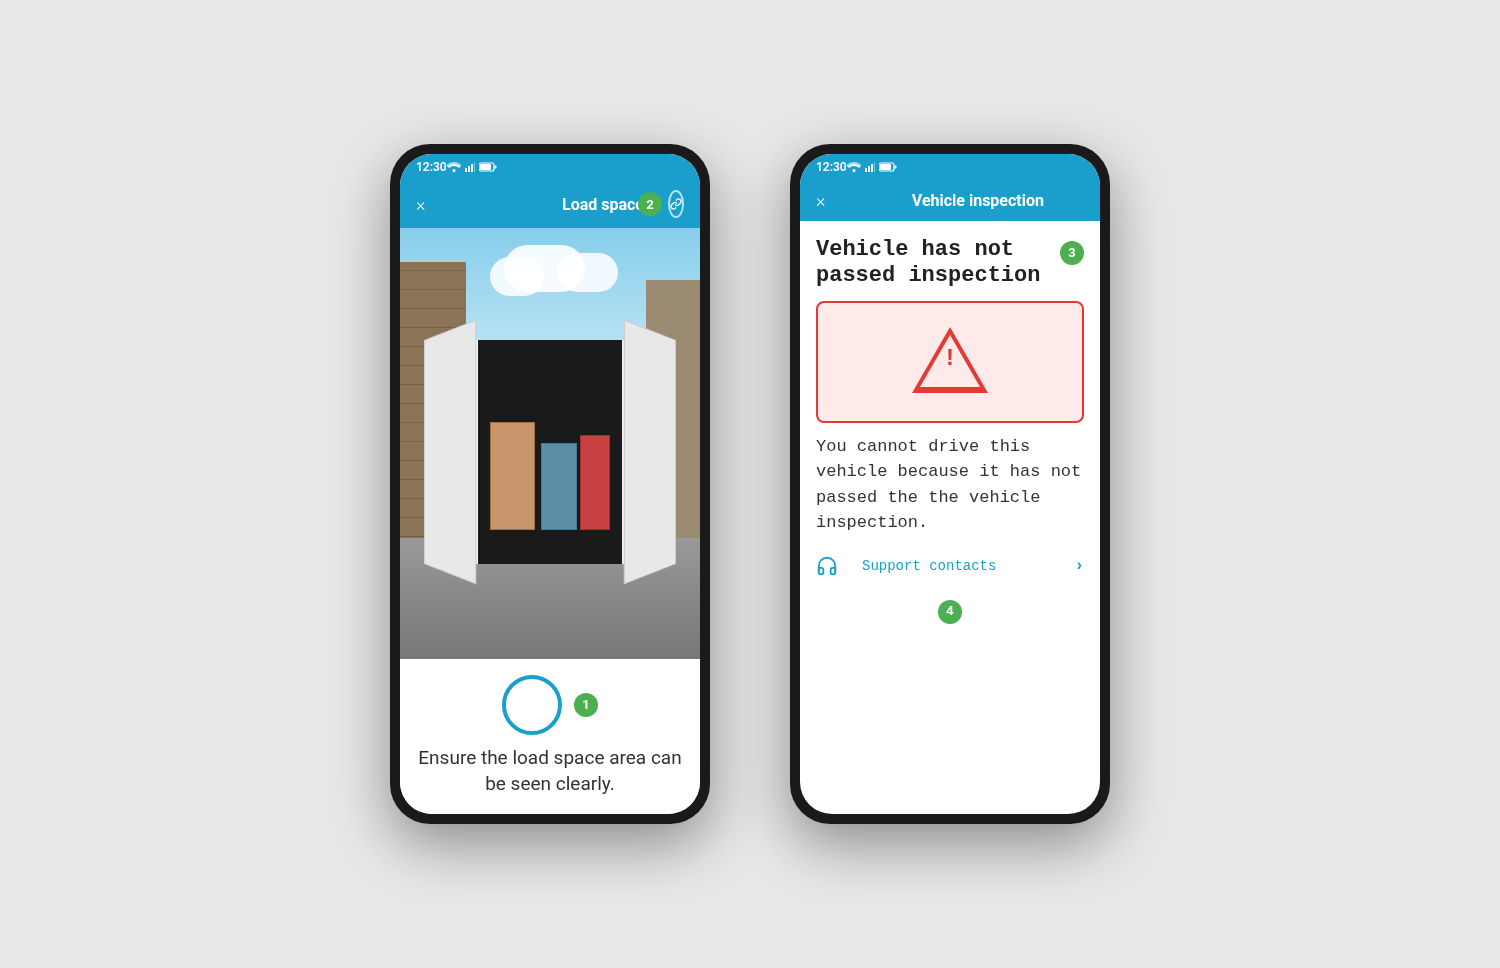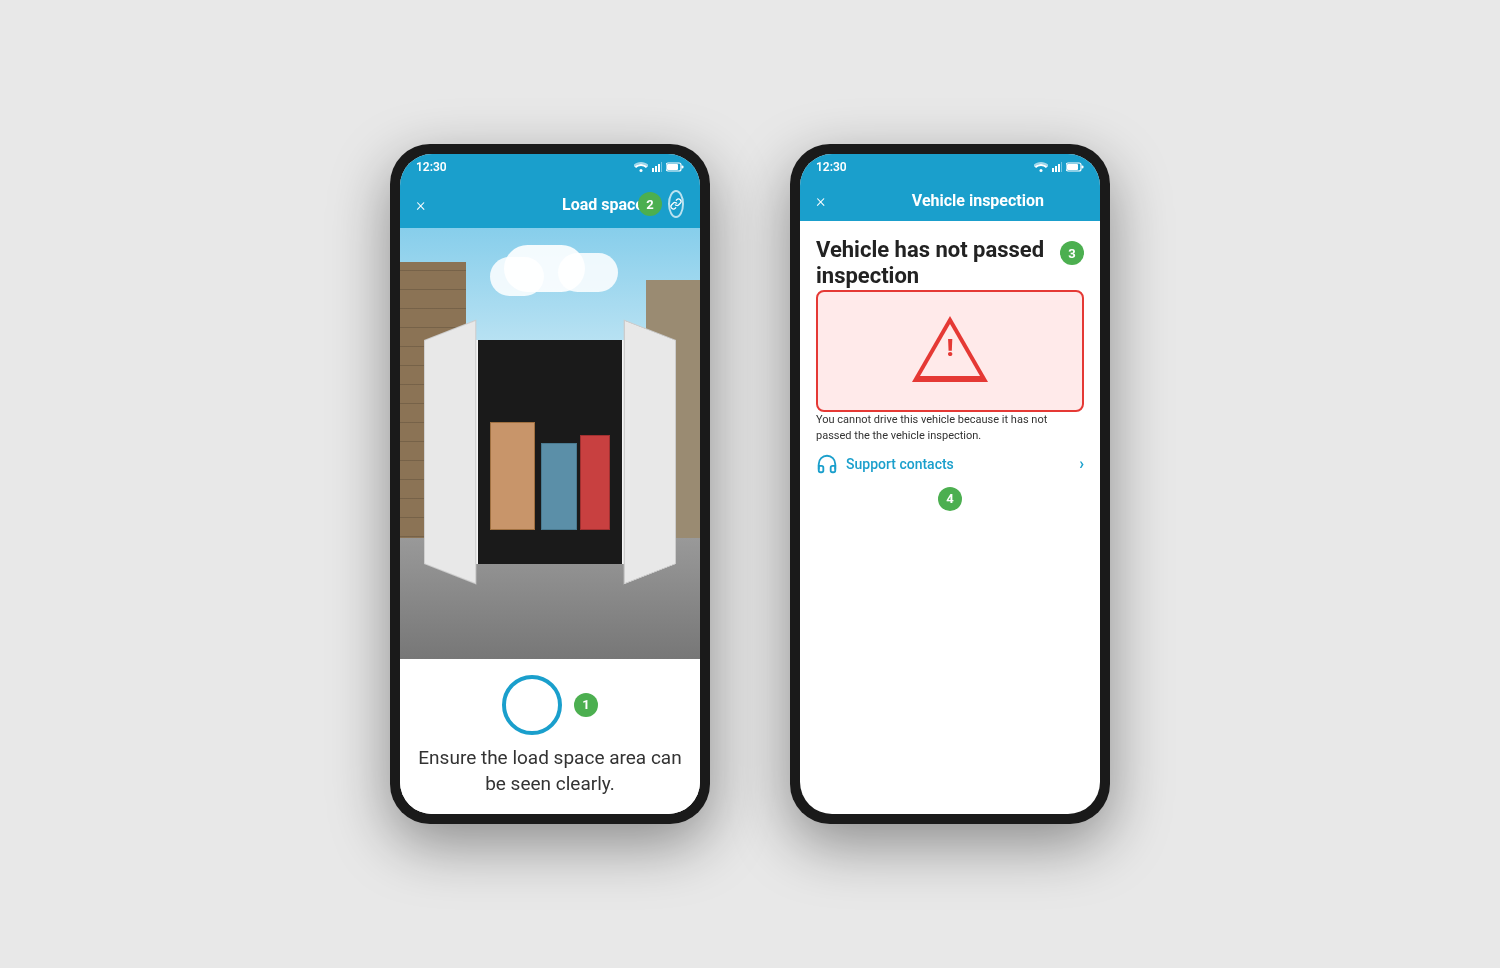--- a/index.html
+++ b/index.html
@@ -43,21 +43,20 @@
     }
 
     
     .status-bar {
       background: #1a9fcc;
       color: white;
       font-size: 12px;
       font-weight: 600;
       padding: 6px 16px;
       display: flex;
-      justify-content: space-between;
       align-items: center;
       flex-shrink: 0;
     }
 
     .status-icons {
       display: flex;
       align-items: center;
       gap: 4px;
     }
 
@@ -184,21 +183,22 @@
       line-height: 1.4;
     }
 
     
     .inspection-content {
       flex: 1;
       padding: 16px;
       overflow-y: auto;
       display: flex;
       flex-direction: column;
-      gap: 0;
+      gap: 11px;
+      font-family: Liberation Mono, monospace;
     }
 
     .inspection-title-row {
       display: flex;
       align-items: flex-start;
       gap: 10px;
     }
 
     .inspection-title {
       font-size: 22px;
@@ -252,21 +252,21 @@
       top: 20px;
       left: 50%;
       transform: translateX(-50%);
       color: #e53935;
       font-size: 24px;
       font-weight: 900;
       line-height: 1;
     }
 
     .inspection-desc {
-      font-size: 11px;
+      font-size: 17px;
       color: #333;
       line-height: 1.5;
     }
 
     .support-link {
       display: flex;
       align-items: center;
       justify-content: space-between;
       padding: 8px 0;
       cursor: pointer;
@@ -276,20 +276,21 @@
       display: flex;
       align-items: center;
       gap: 8px;
       color: #1a9fcc;
     }
 
     .support-link-text {
       font-size: 14px;
       font-weight: 500;
       color: #1a9fcc;
+      margin-left: 16px;
     }
 
     .headset-icon {
       width: 22px;
       height: 22px;
       color: #1a9fcc;
     }
 
     .chevron-right {
       color: #1a9fcc;

